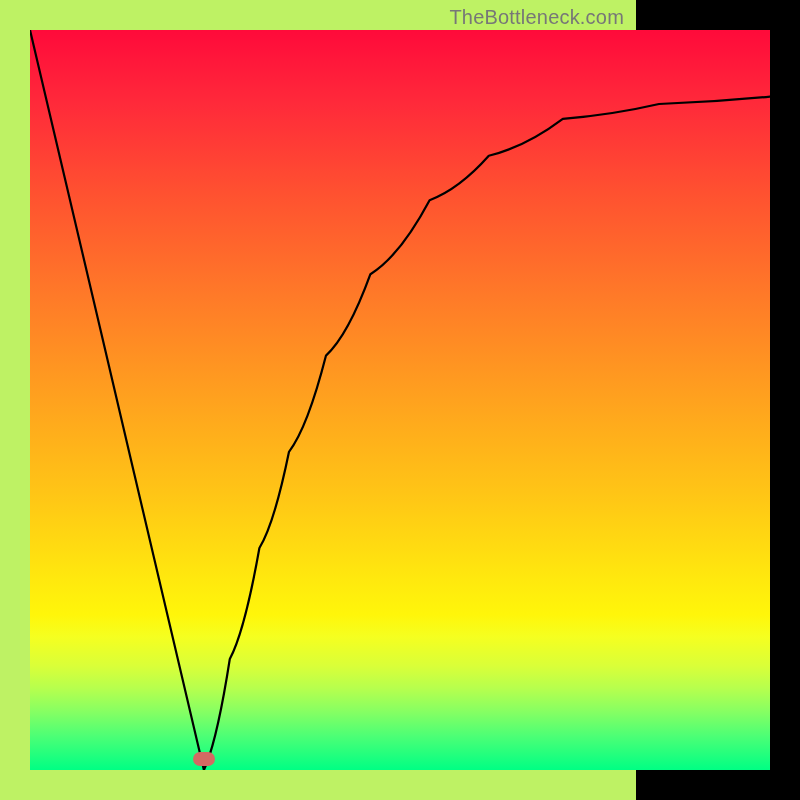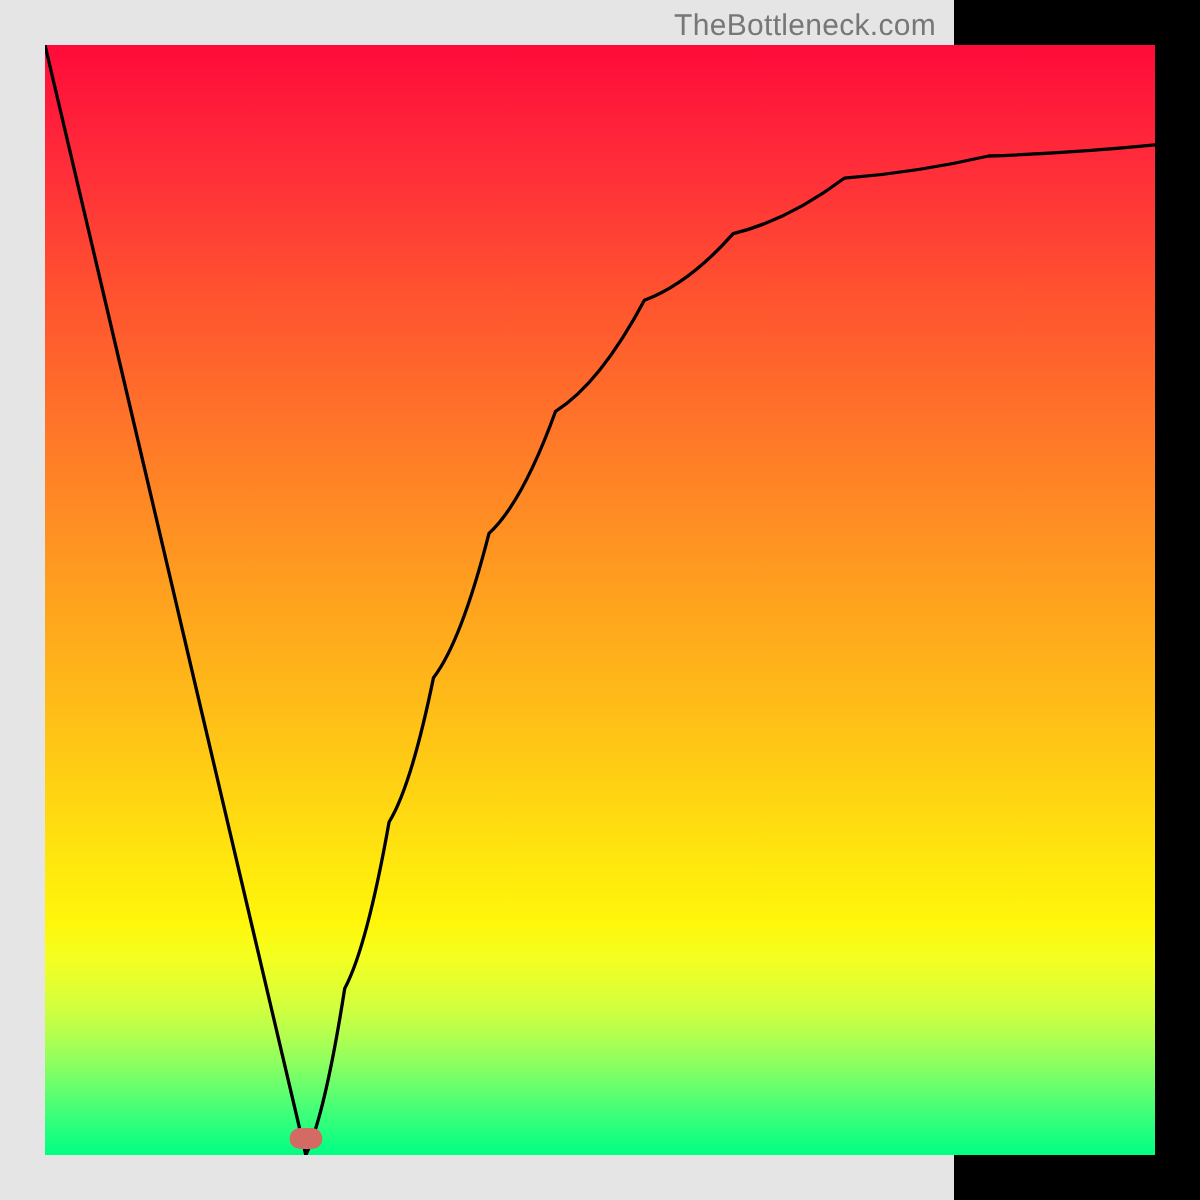--- a/index.html
+++ b/index.html
@@ -8,21 +8,21 @@
     width: 800px;
     height: 800px;
     overflow: hidden;
     background: #000;
     font-family: Arial, Helvetica, sans-serif;
   }
   .frame {
     position: relative;
     width: 636px;
     height: 800px;
-    background: #e5e5e5;
+    background: #bef264;
   }
   .attribution {
     position: absolute;
     top: 6px;
     right: 12px;
     color: #777;
     font-size: 20px;
     font-weight: 500;
     letter-spacing: 0.2px;
     z-index: 10;

